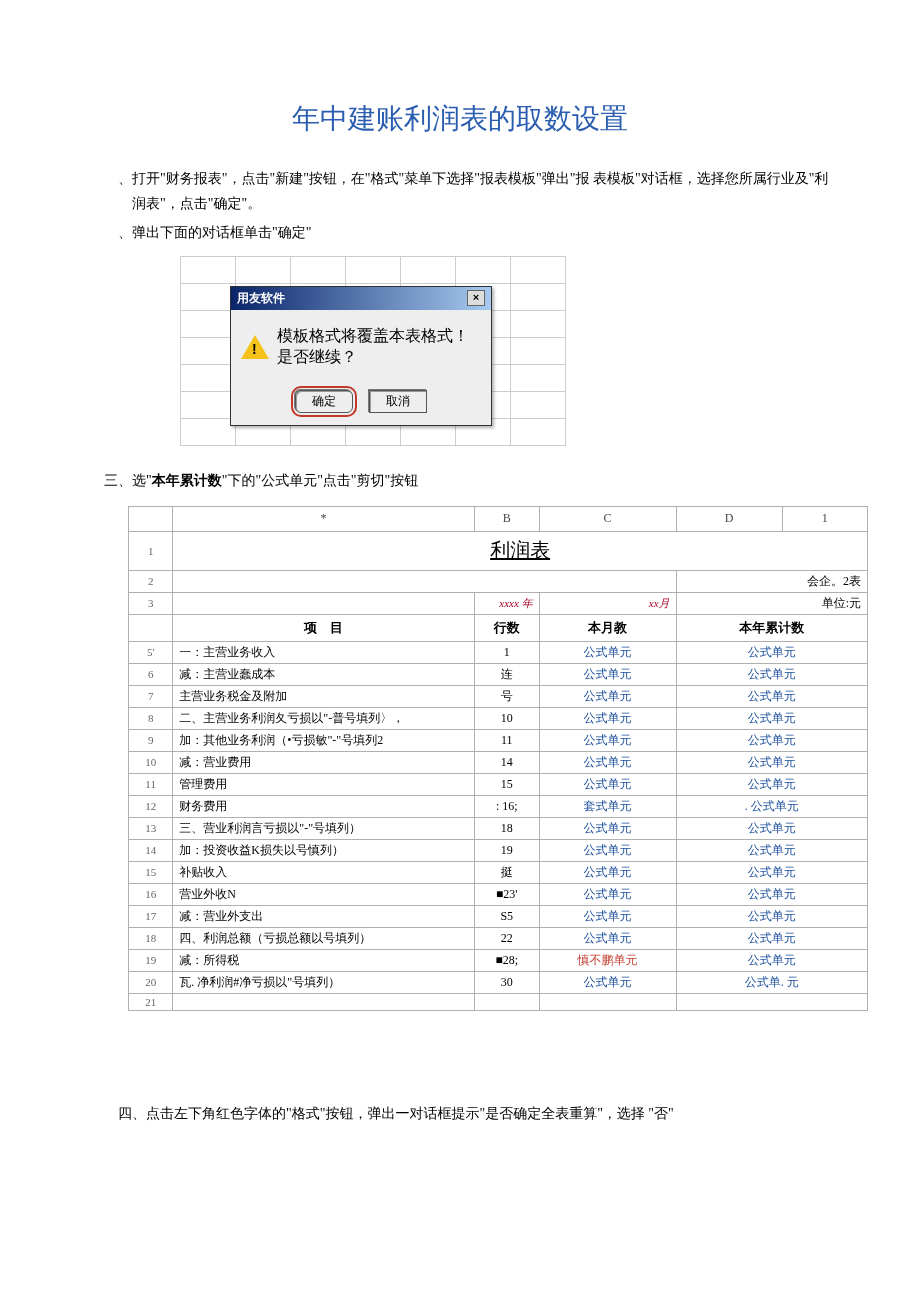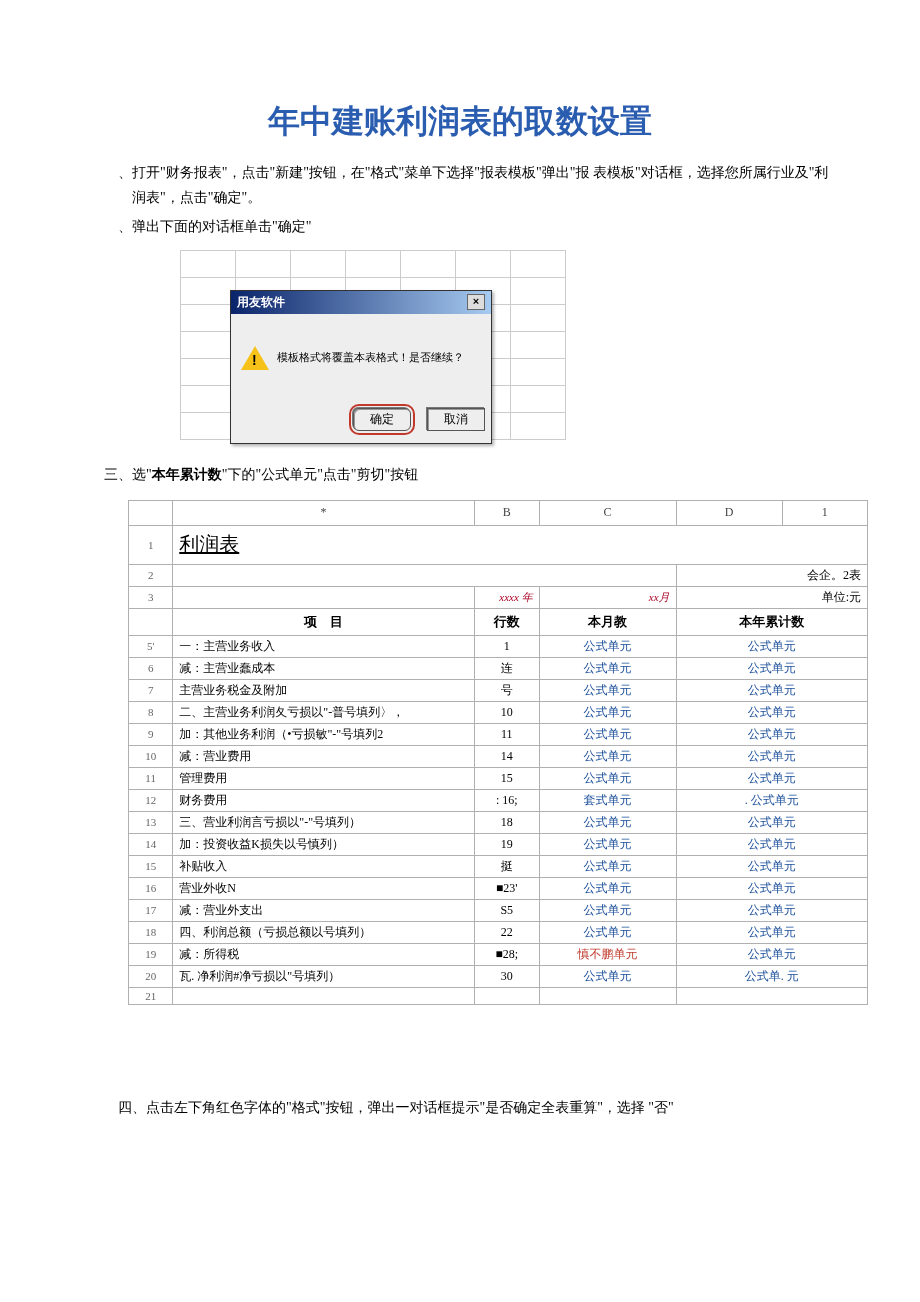--- a/index.html
+++ b/index.html
@@ -9,25 +9,25 @@
     background: #fff;
     width: 920px;
     font-size: 14px;
     color: #000;
   }
   .page {
     padding: 100px 90px 60px 90px;
   }
   .title {
     text-align: center;
-    font-size: 32px;
-    font-weight: bold;
+    font-size: 28px;
+    font-weight: normal;
     color: #2a5db0;
     font-family: "SimHei", "黑体", sans-serif;
-    margin-bottom: 16px;
+    margin-bottom: 28px;
   }
   .step {
     line-height: 1.8;
     margin-bottom: 4px;
     text-indent: -1em;
     padding-left: 3em;
   }
   .dialog-area {
     margin: 10px 0 20px 90px;
     position: relative;
@@ -38,21 +38,21 @@
   }
   .dlg-bg td {
     border: 1px solid #ccc;
     background: #fff;
     width: 52px;
     height: 24px;
   }
   .dialog {
     position: absolute;
     left: 50px;
-    top: 40px;
+    top: 30px;
     width: 260px;
     font-family: "SimSun", sans-serif;
     border: 1px solid #333;
     background: #eee;
     box-shadow: 2px 2px 3px rgba(0,0,0,0.3);
   }
   .dlg-title {
     background: linear-gradient(to right, #0a246a, #a6caf0);
     color: #fff;
     font-weight: bold;
@@ -67,22 +67,22 @@
     height: 14px;
     border: 1px solid #666;
     background: #ddd;
     color: #000;
     font-size: 11px;
     line-height: 12px;
     text-align: center;
     font-family: Arial;
   }
   .dlg-body {
-    padding: 30px 10px;
-    font-size: 11px;
+    padding: 16px 10px;
+    font-size: 16px;
     display: flex;
     align-items: center;
     gap: 8px;
   }
   .warn-icon {
     width: 28px;
     height: 28px;
     display: inline-flex;
     align-items: center;
     justify-content: center;
@@ -97,21 +97,21 @@
   .warn-triangle::after {
     content: "!";
     position: absolute;
     left: -3px;
     top: 6px;
     font-weight: bold;
     color: #000;
     font-size: 14px;
   }
   .dlg-buttons {
-    text-align: right;
+    text-align: center;
     padding: 6px 0 12px 0;
   }
   .dlg-btn {
     display: inline-block;
     border: 1px solid #555;
     background: #eee;
     font-size: 12px;
     padding: 2px 16px;
     margin: 0 6px;
     box-shadow: 1px 1px 0 #999 inset, -1px -1px 0 #777;
@@ -150,21 +150,21 @@
     border-right: 1px solid #888;
   }
   .colhdr {
     text-align: center;
     font-size: 12px;
     color: #444;
     background: #e7ebe7;
     height: 20px;
   }
   .sheet-title-cell {
-    text-align: left;
+    text-align: center;
     font-size: 20px;
     font-family: "KaiTi","楷体";
     text-decoration: underline;
     height: 34px;
   }
   .right { text-align: right; font-size: 12px;}
   .center { text-align: right; }
   .formula { color: #1a4e9a; text-align: center; font-size: 12px; }
   .red { color: #c0392b; }
   .small { font-size: 12px; }

